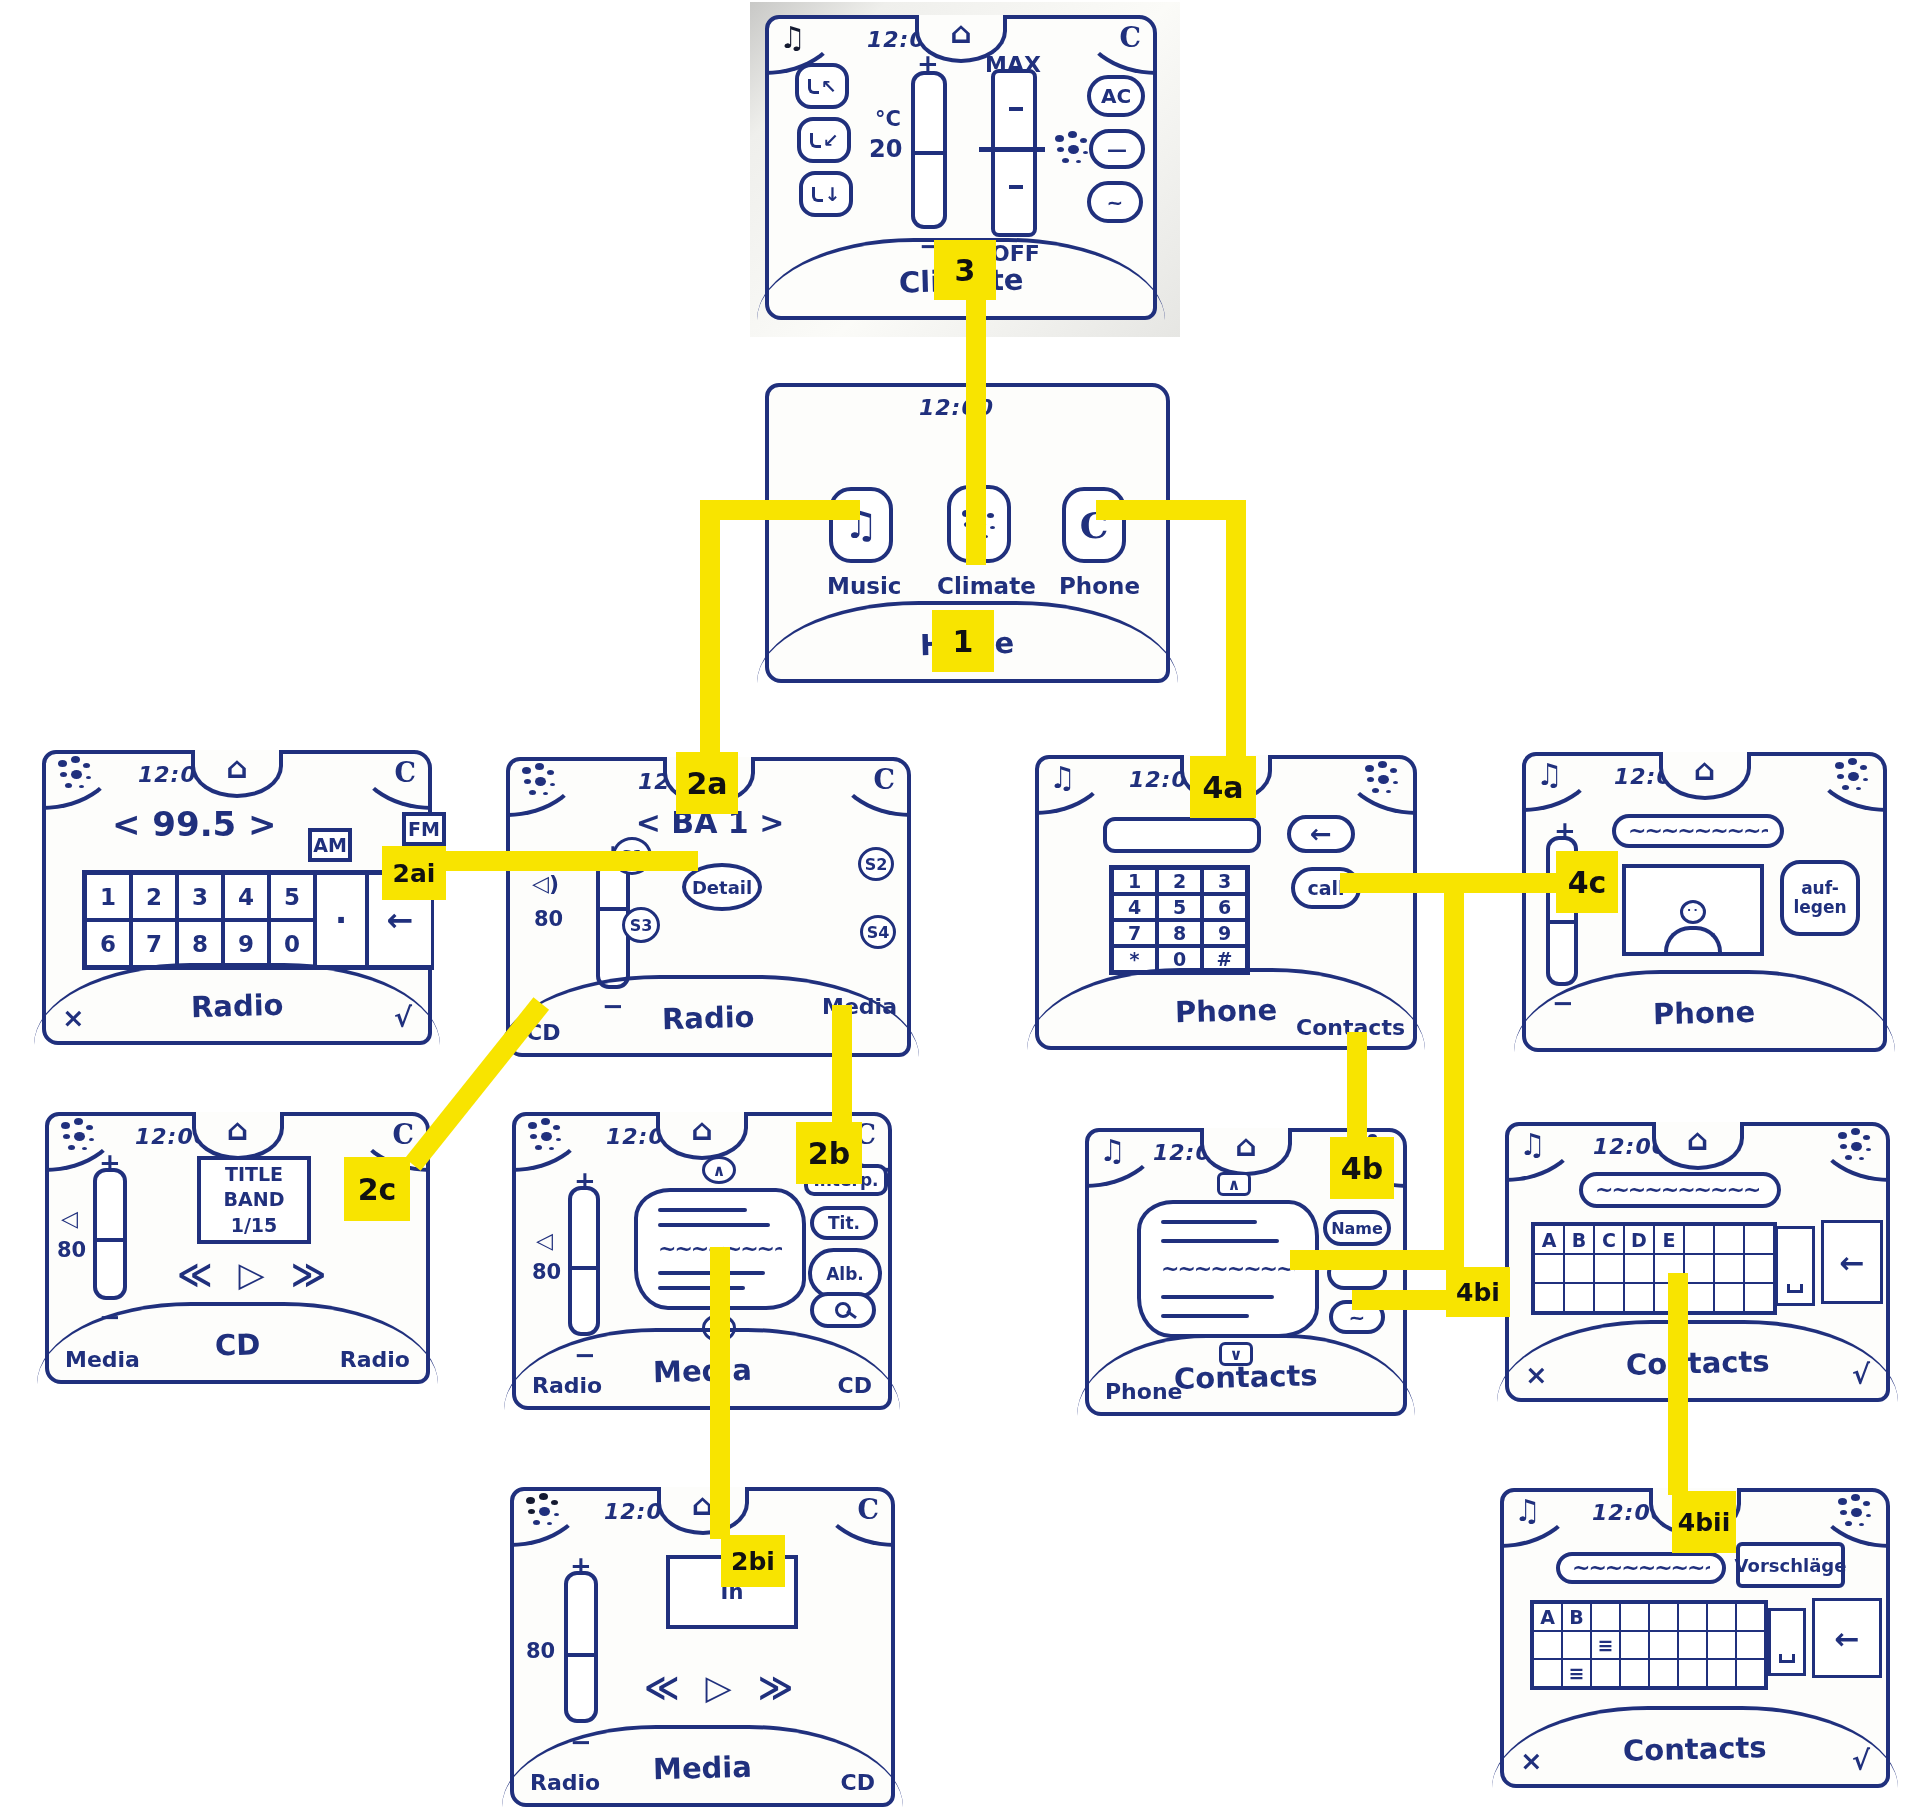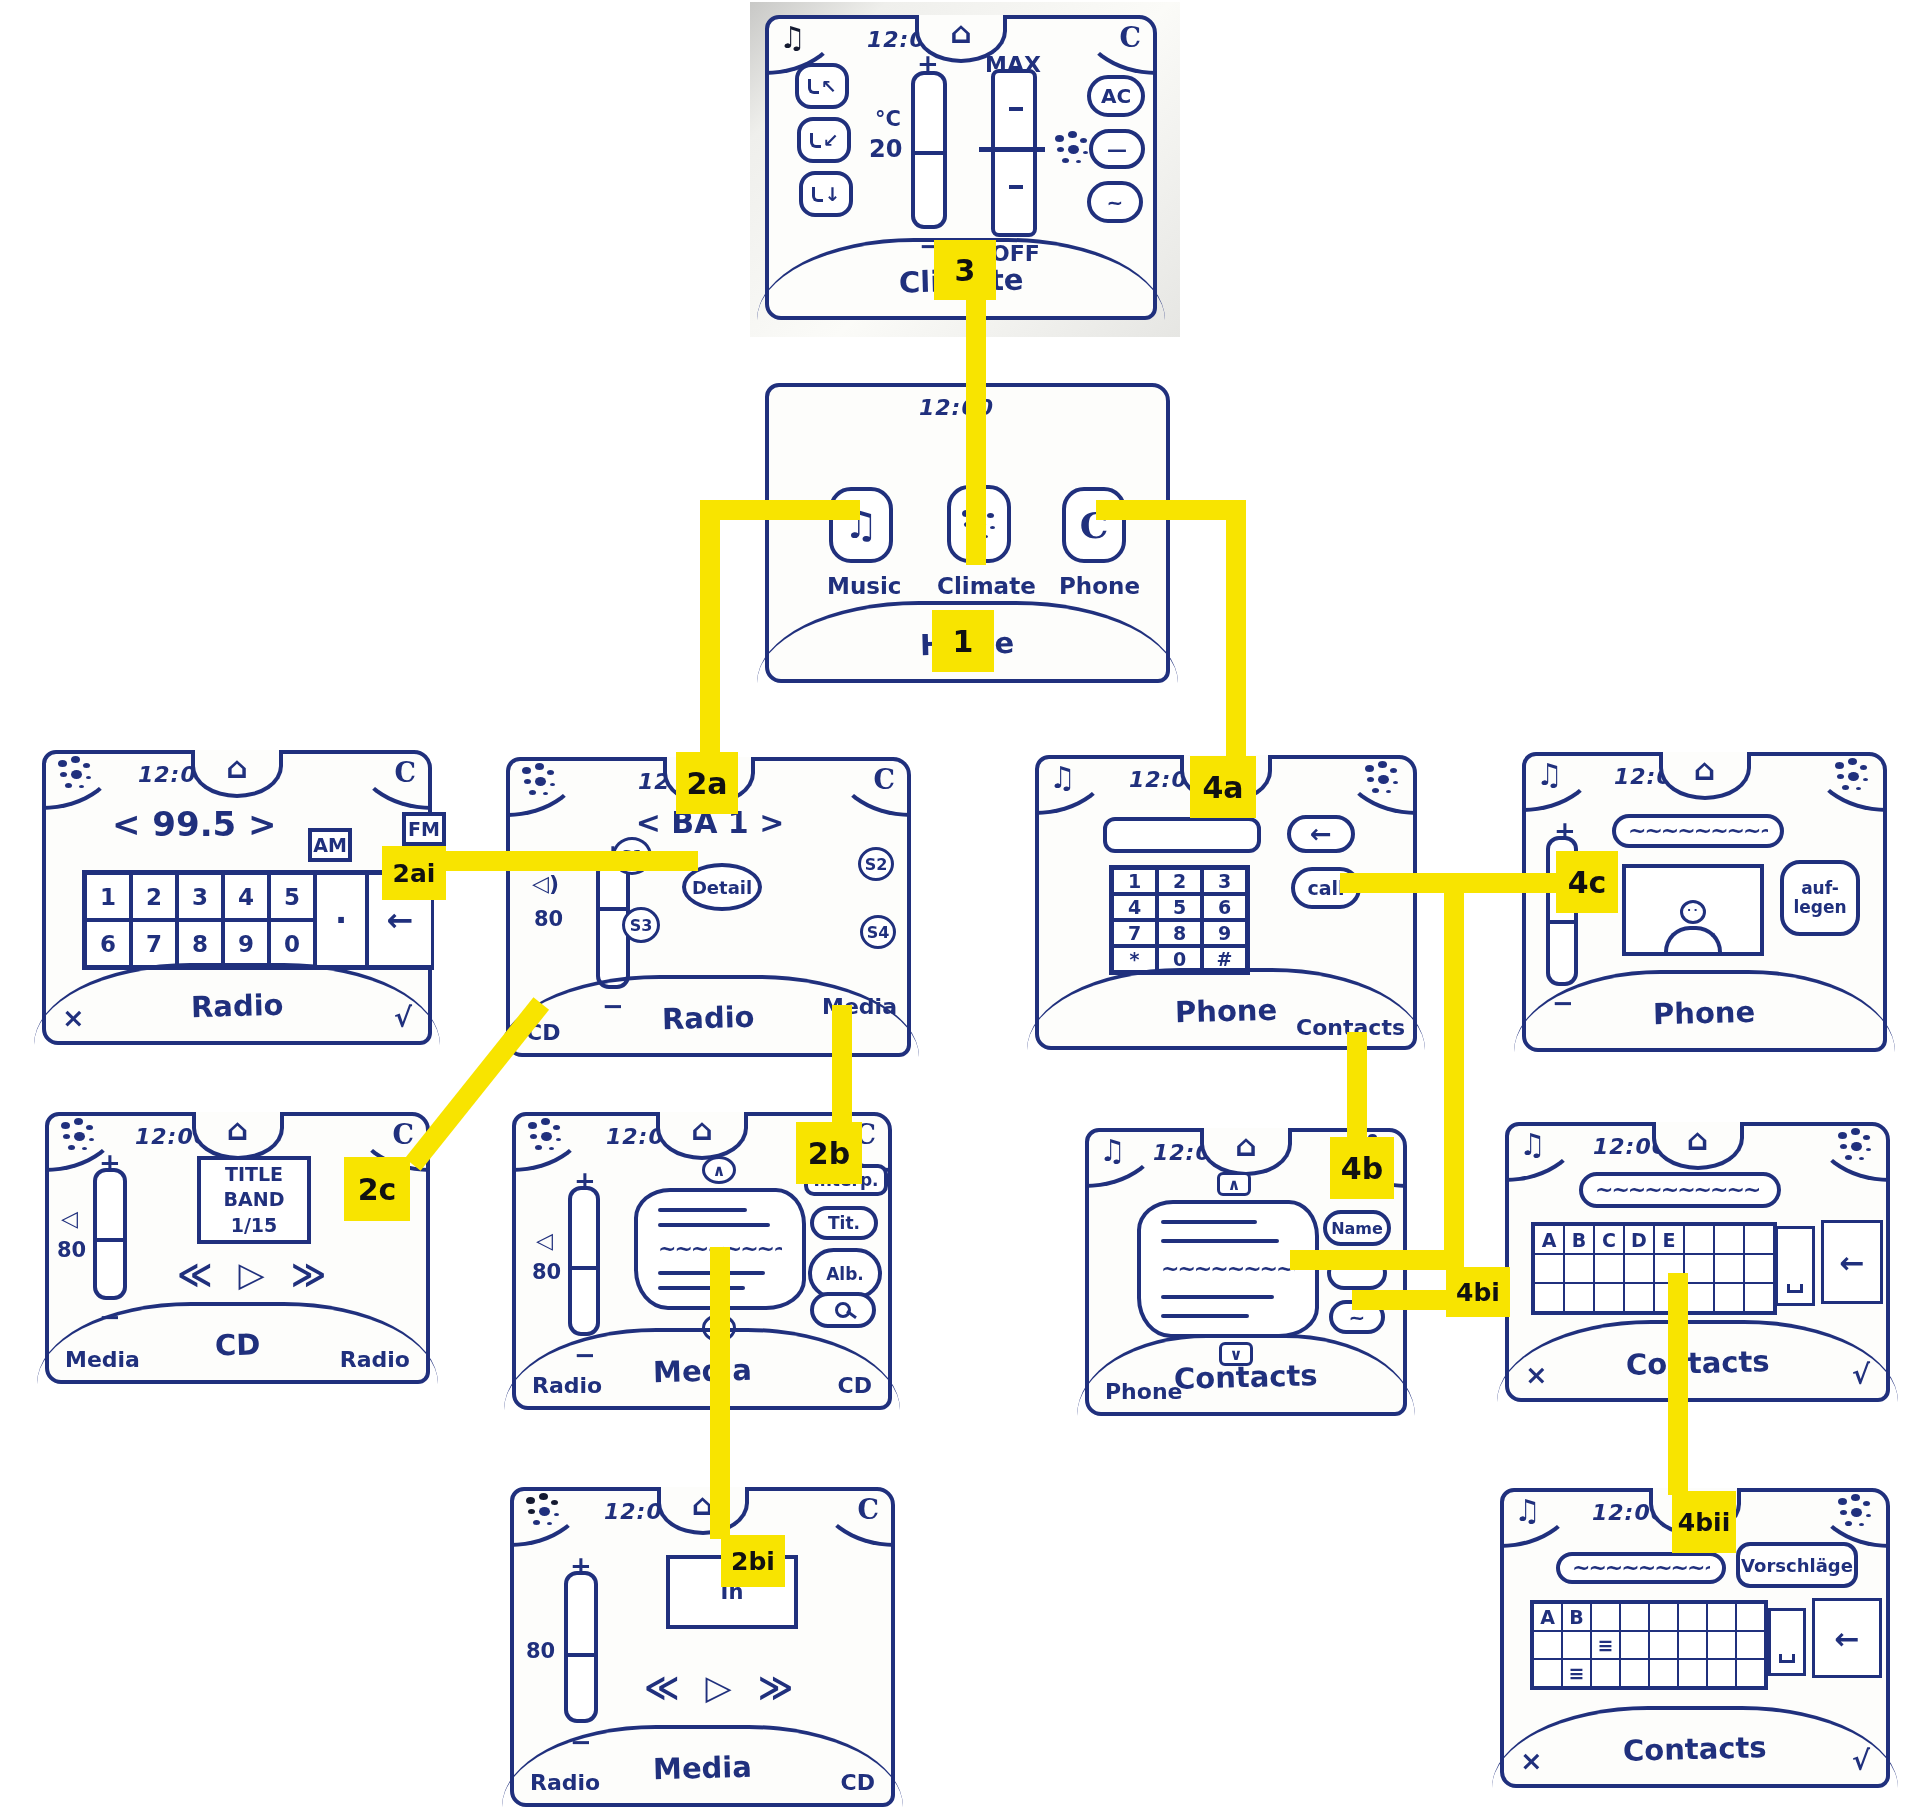--- a/index.html
+++ b/index.html
@@ -509,21 +509,21 @@
     <div class="time" style="left:88px;">12:00</div>
     <div class="notch">
         <span class="house">⌂</span>
       </div>
     <div class="corner tr">
         <span class="ic fan"></span>
       </div>
     <div class="field" style="left:52px;top:60px;width:170px;height:32px;border-radius:16px;">
         <span class="squig"></span>
       </div>
-    <div class="pill" style="left:232px;top:50px;width:122px;height:46px;border-radius:14px;font-size:18px;">
+    <div class="pill" style="left:232px;top:50px;width:109px;height:46px;border-radius:6px;font-size:18px;">
         <span>Vorschläge</span>
       </div>
     <div class="abc" style="left:26px;top:108px;grid-template-columns:repeat(8,29px);grid-auto-rows:28px;">
       <div>A</div>
       <div>B</div>
       <div></div>
         <div></div>
         <div></div>
         <div></div>
         <div></div>

